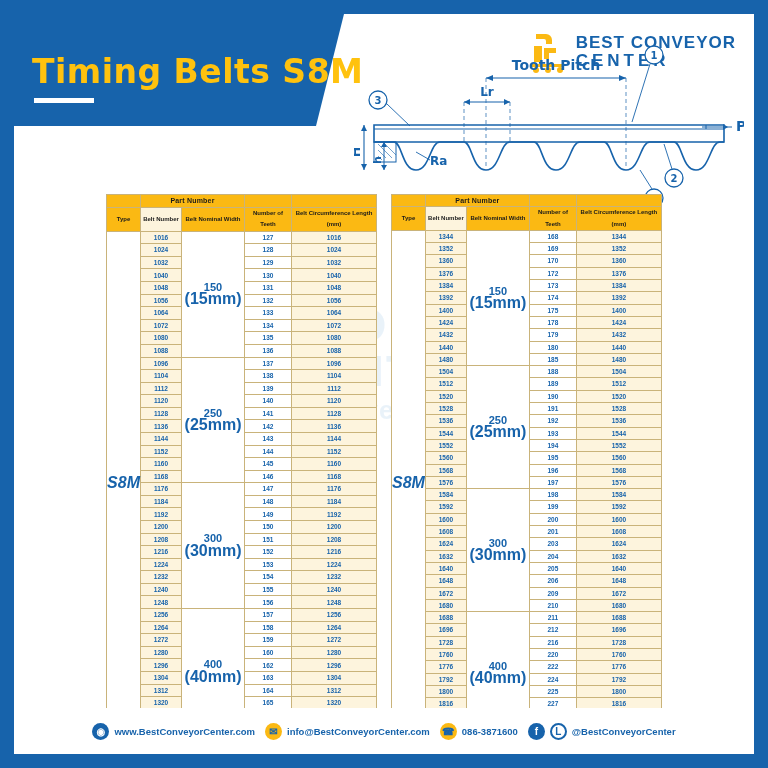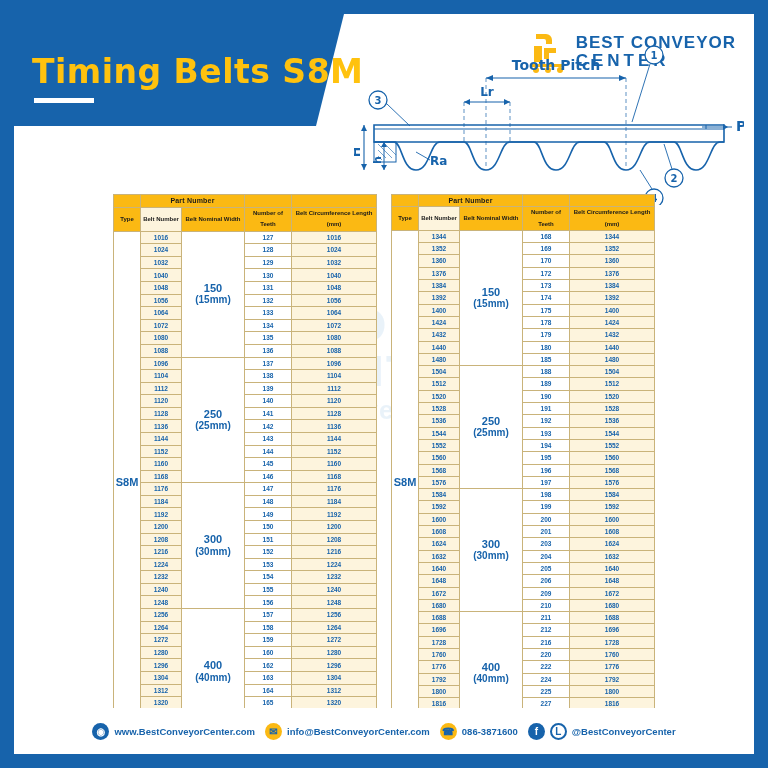--- a/index.html
+++ b/index.html
@@ -88,26 +88,26 @@
     background:#fbb913;color:#1a1a1a;font-size:6px;
     height:14px;line-height:14px;
   }
   .col-type{width:26px;}
   .col-bn{width:40px;background:#fdf4dd;}
   .col-bw{width:62px;}
   .col-nt{width:46px;}
   .col-cl{width:84px;}
   .cell-num{background:#fdf4dd;}
   .type-cell{
-    font-size:11px;color:#1763ab;font-weight:bold;vertical-align:middle;
+    font-size:16px;color:#1763ab;font-weight:bold;vertical-align:middle;font-style:italic;
   }
   .width-cell{
     font-size:11px;color:#1763ab;font-weight:bold;vertical-align:middle;line-height:12px;
   }
-  .width-cell .sub{font-size:10px;}
+  .width-cell .sub{font-size:16px;}
   
   .watermark{
     position:absolute;left:40px;top:230px;width:660px;height:240px;
     pointer-events:none;opacity:.22;
     display:flex;flex-direction:column;justify-content:center;align-items:center;
   }
   .wm-line{
     color:#9ec6e8;font-size:40px;font-weight:bold;letter-spacing:2px;
     font-family:"DejaVu Sans", sans-serif;
   }

